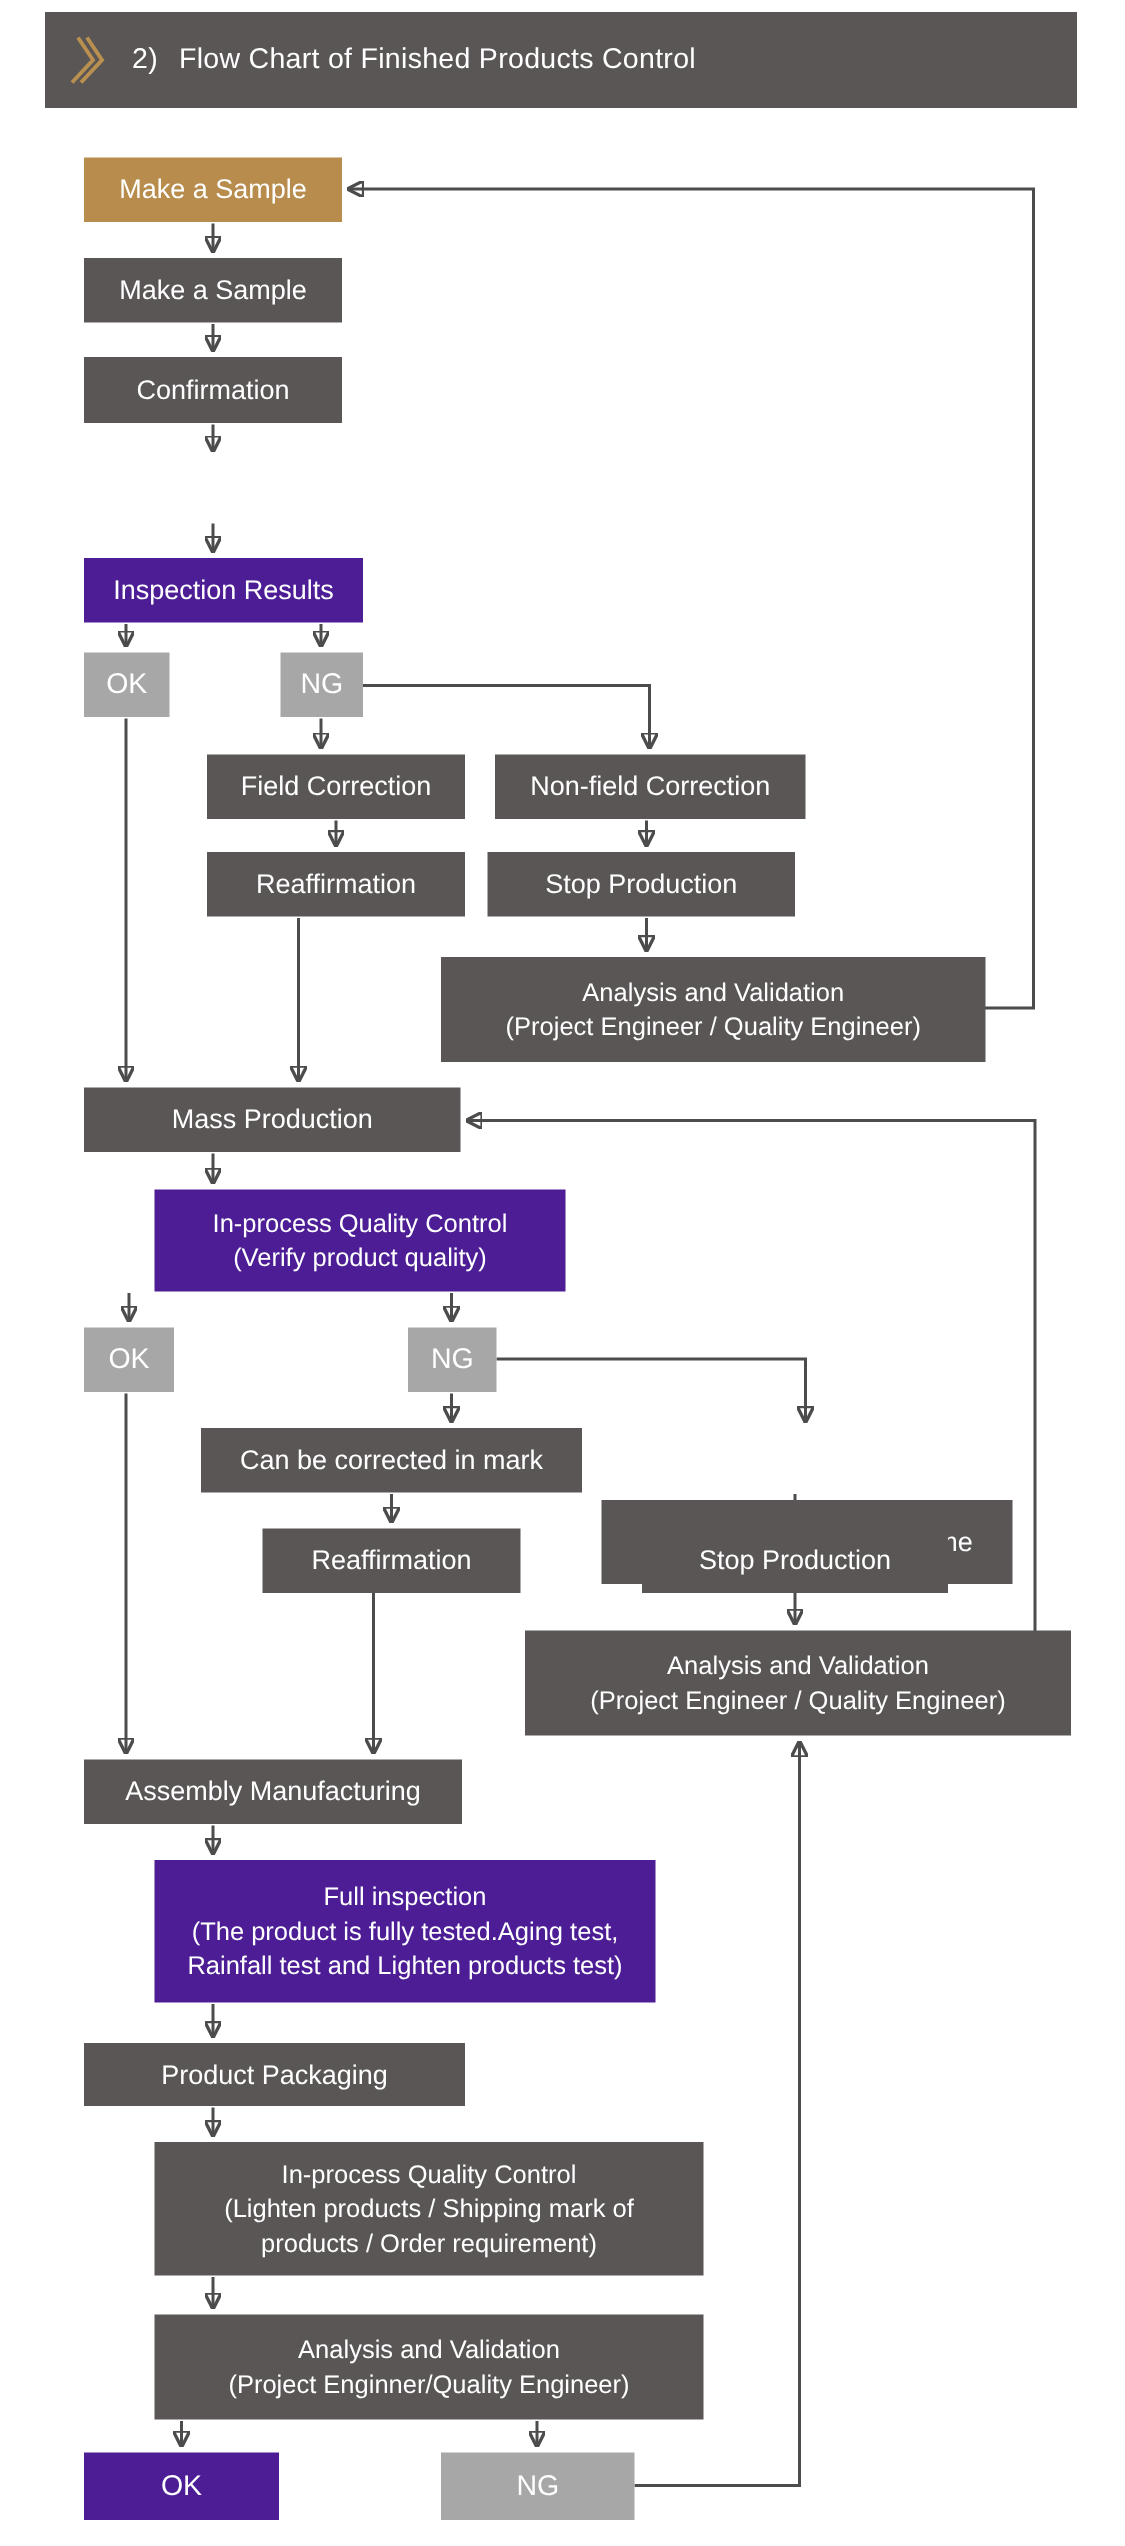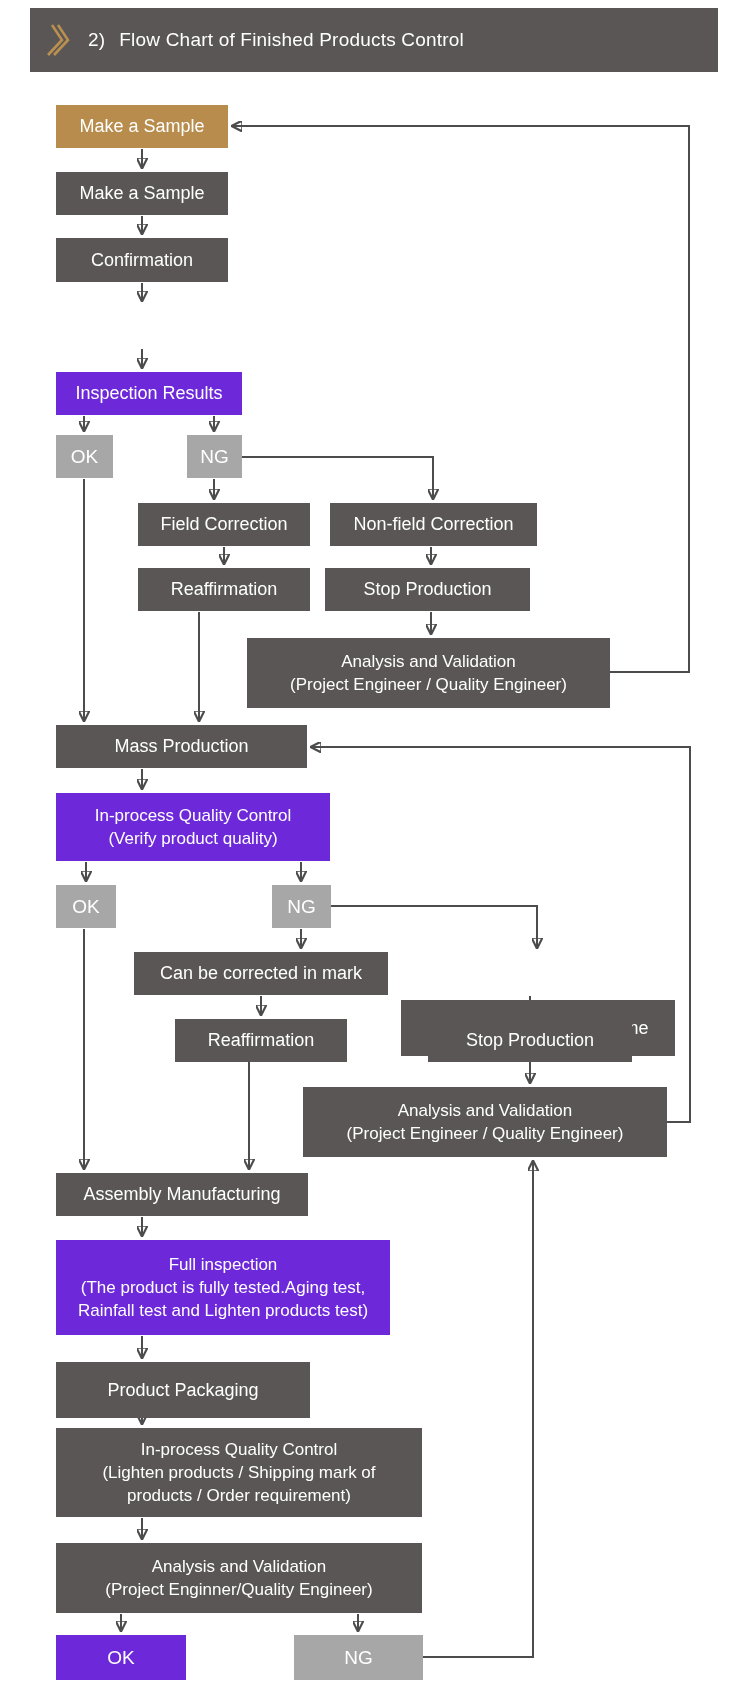--- a/index.html
+++ b/index.html
@@ -13,25 +13,25 @@
   }
   .header .chev{margin-left:16px;display:flex;align-items:center;}
   .header .title{color:#ffffff;font-size:19px;letter-spacing:.2px;margin-left:16px;display:flex;}
   .header .title .num{margin-right:14px;}
   .node{
     position:absolute;display:flex;align-items:center;justify-content:center;
     color:#ffffff;text-align:center;font-size:18px;line-height:23px;
     white-space:pre-line;box-sizing:border-box;padding:0 6px;
   }
   .dark{background:#5a5656;}
-  .red{background:#6d28d9;}
+  .red{background:#4c1d95;}
   .gold{background:#b78c4c;}
   .lightgray{background:#a7a7a7;}
   .small{font-size:19px;}
-  .multi{font-size:17px;line-height:23px;}
+  .multi{font-size:17px;line-height:23px;margin-left:47px;}
   svg.wires{position:absolute;left:0;top:0;pointer-events:none;}
   svg.wires path{stroke:#4c4c4c;stroke-width:2;fill:none;}
 </style>
 </head>
 <body>
 
 <div class="canvas">
 
   <div class="header">
     <span class="chev">
@@ -106,21 +106,21 @@
   <div class="node dark" style="left:134px;top:952px;width:254px;height:43px">Can be corrected in mark</div>
   <div class="node dark" style="left:401px;top:1000px;width:274px;height:56px">Cannot be corrected in time</div>
   <div class="node dark" style="left:175px;top:1019px;width:172px;height:43px">Reaffirmation</div>
   <div class="node dark" style="left:428px;top:1019px;width:204px;height:43px">Stop Production</div>
   <div class="node dark multi" style="left:303px;top:1087px;width:364px;height:70px">Analysis and Validation
 (Project Engineer / Quality Engineer)</div>
   <div class="node dark" style="left:56px;top:1173px;width:252px;height:43px">Assembly Manufacturing</div>
   <div class="node red multi" style="left:56px;top:1240px;width:334px;height:95px">Full inspection
 (The product is fully tested.Aging test,
 Rainfall test and Lighten products test)</div>
-  <div class="node dark" style="left:56px;top:1362px;width:254px;height:56px">Product Packaging</div>
+  <div class="node dark" style="left:56px;top:1362px;width:254px;height:42px">Product Packaging</div>
   <div class="node dark multi" style="left:56px;top:1428px;width:366px;height:89px">In-process Quality Control
 (Lighten products / Shipping mark of
 products / Order requirement)</div>
   <div class="node dark multi" style="left:56px;top:1543px;width:366px;height:70px">Analysis and Validation
 (Project Enginner/Quality Engineer)</div>
   <div class="node red small" style="left:56px;top:1635px;width:130px;height:45px">OK</div>
   <div class="node lightgray small" style="left:294px;top:1635px;width:129px;height:45px">NG</div>
 
 </div>
 

